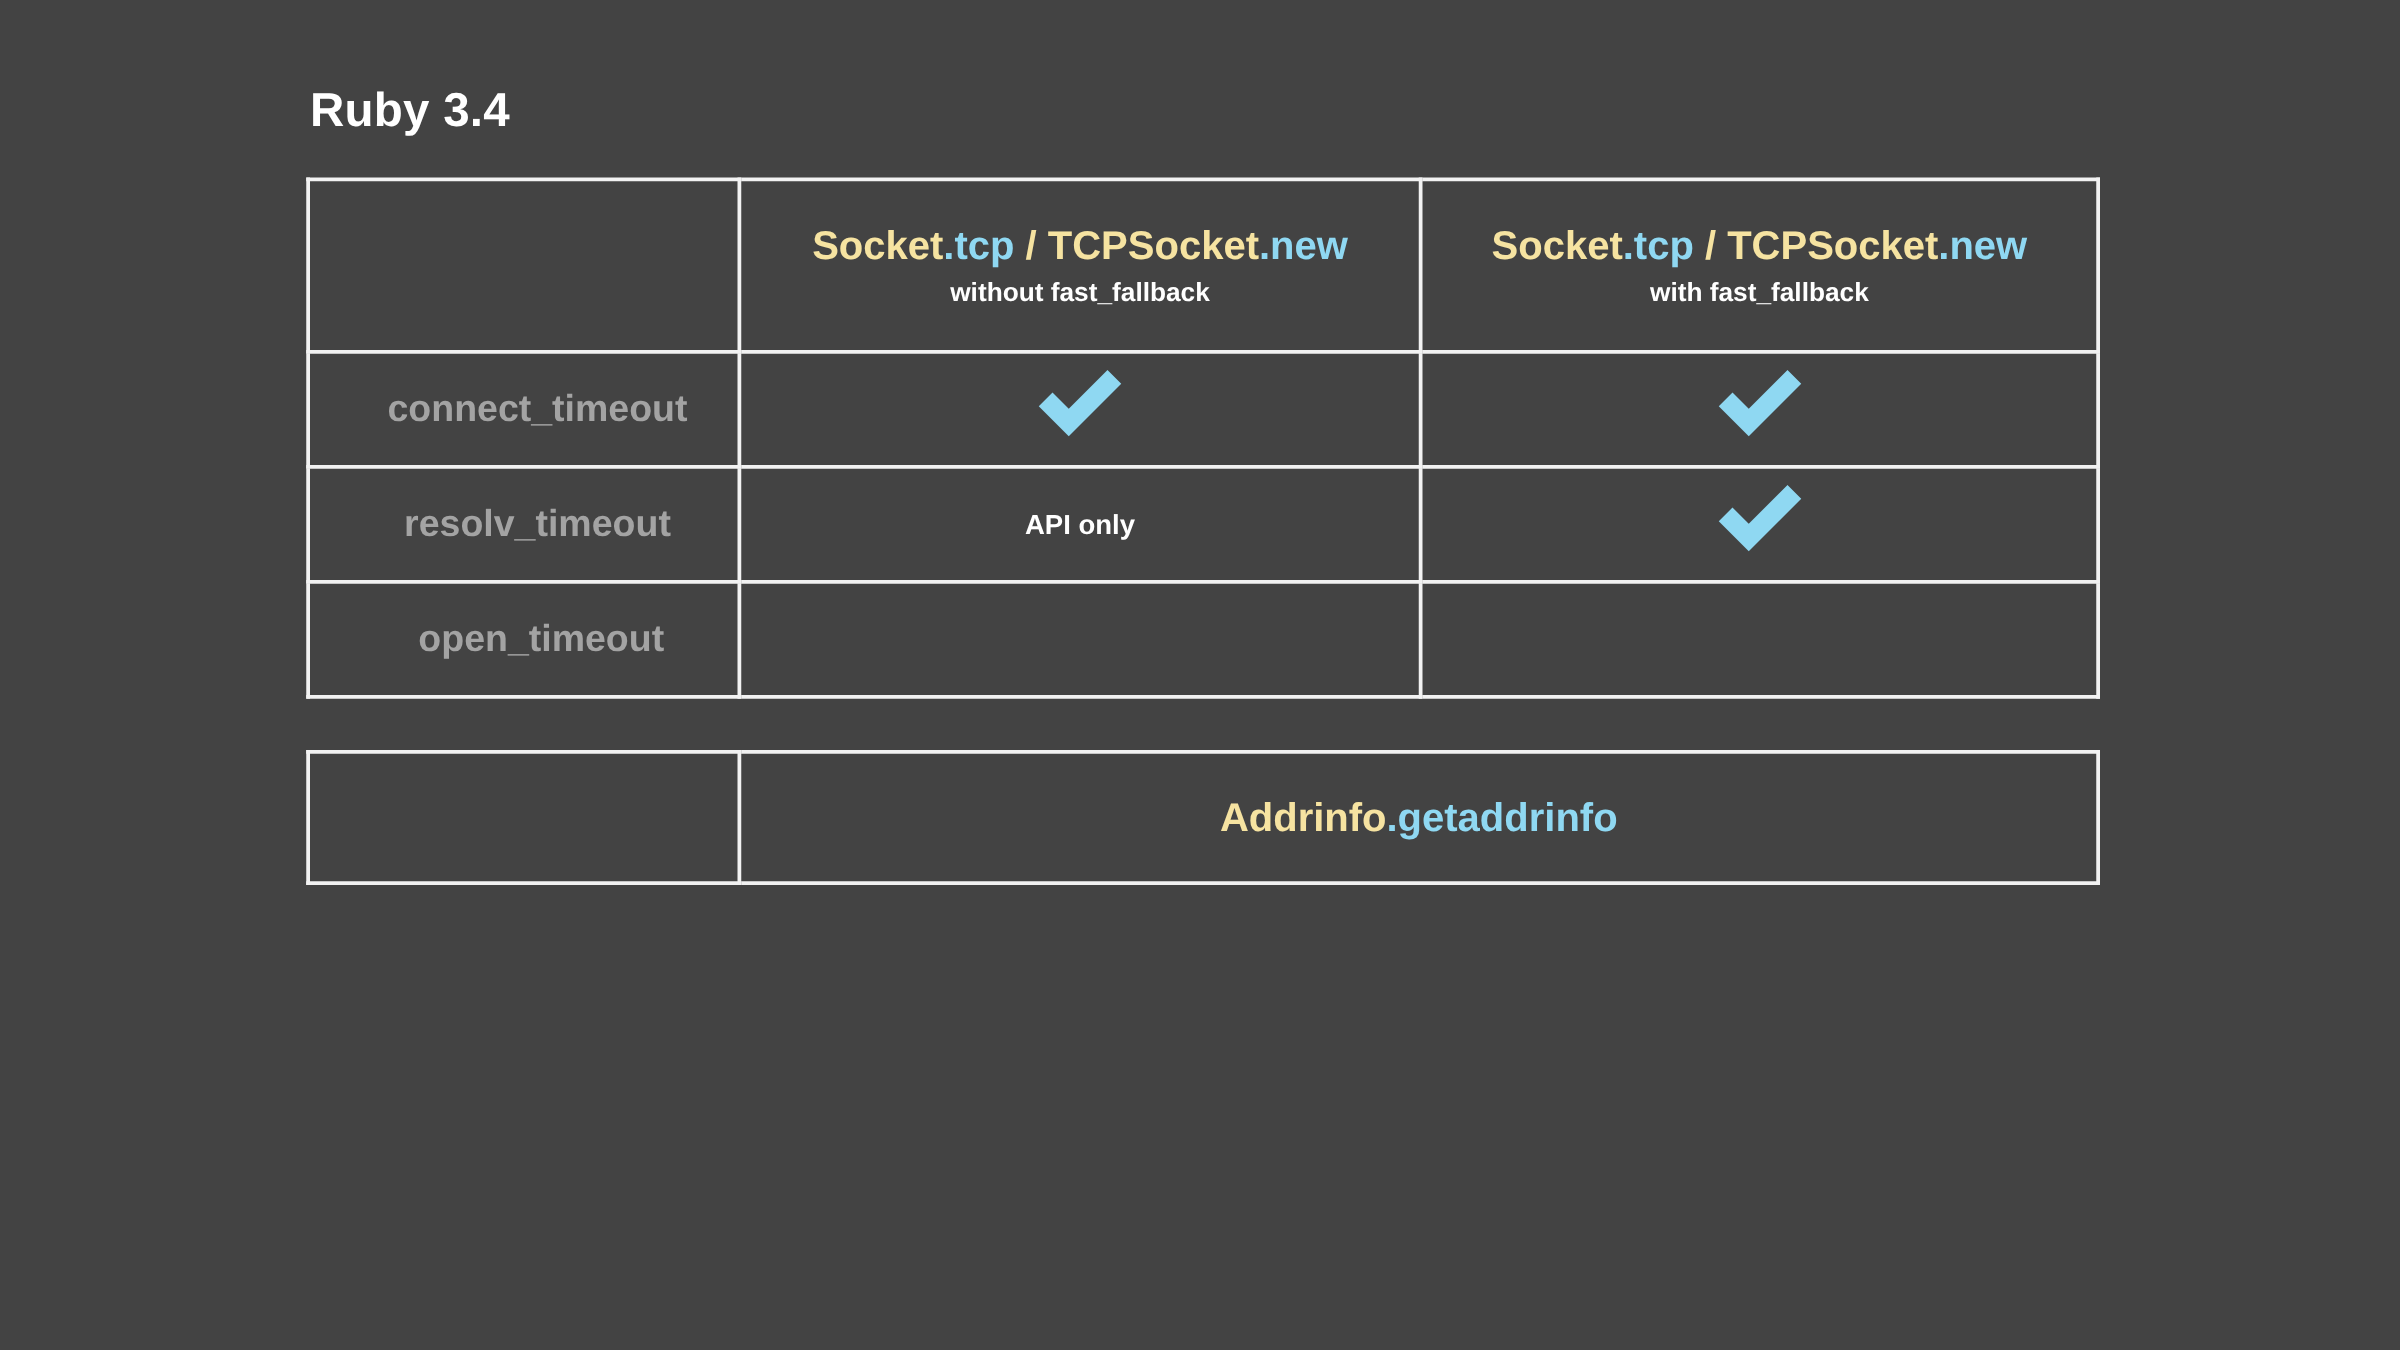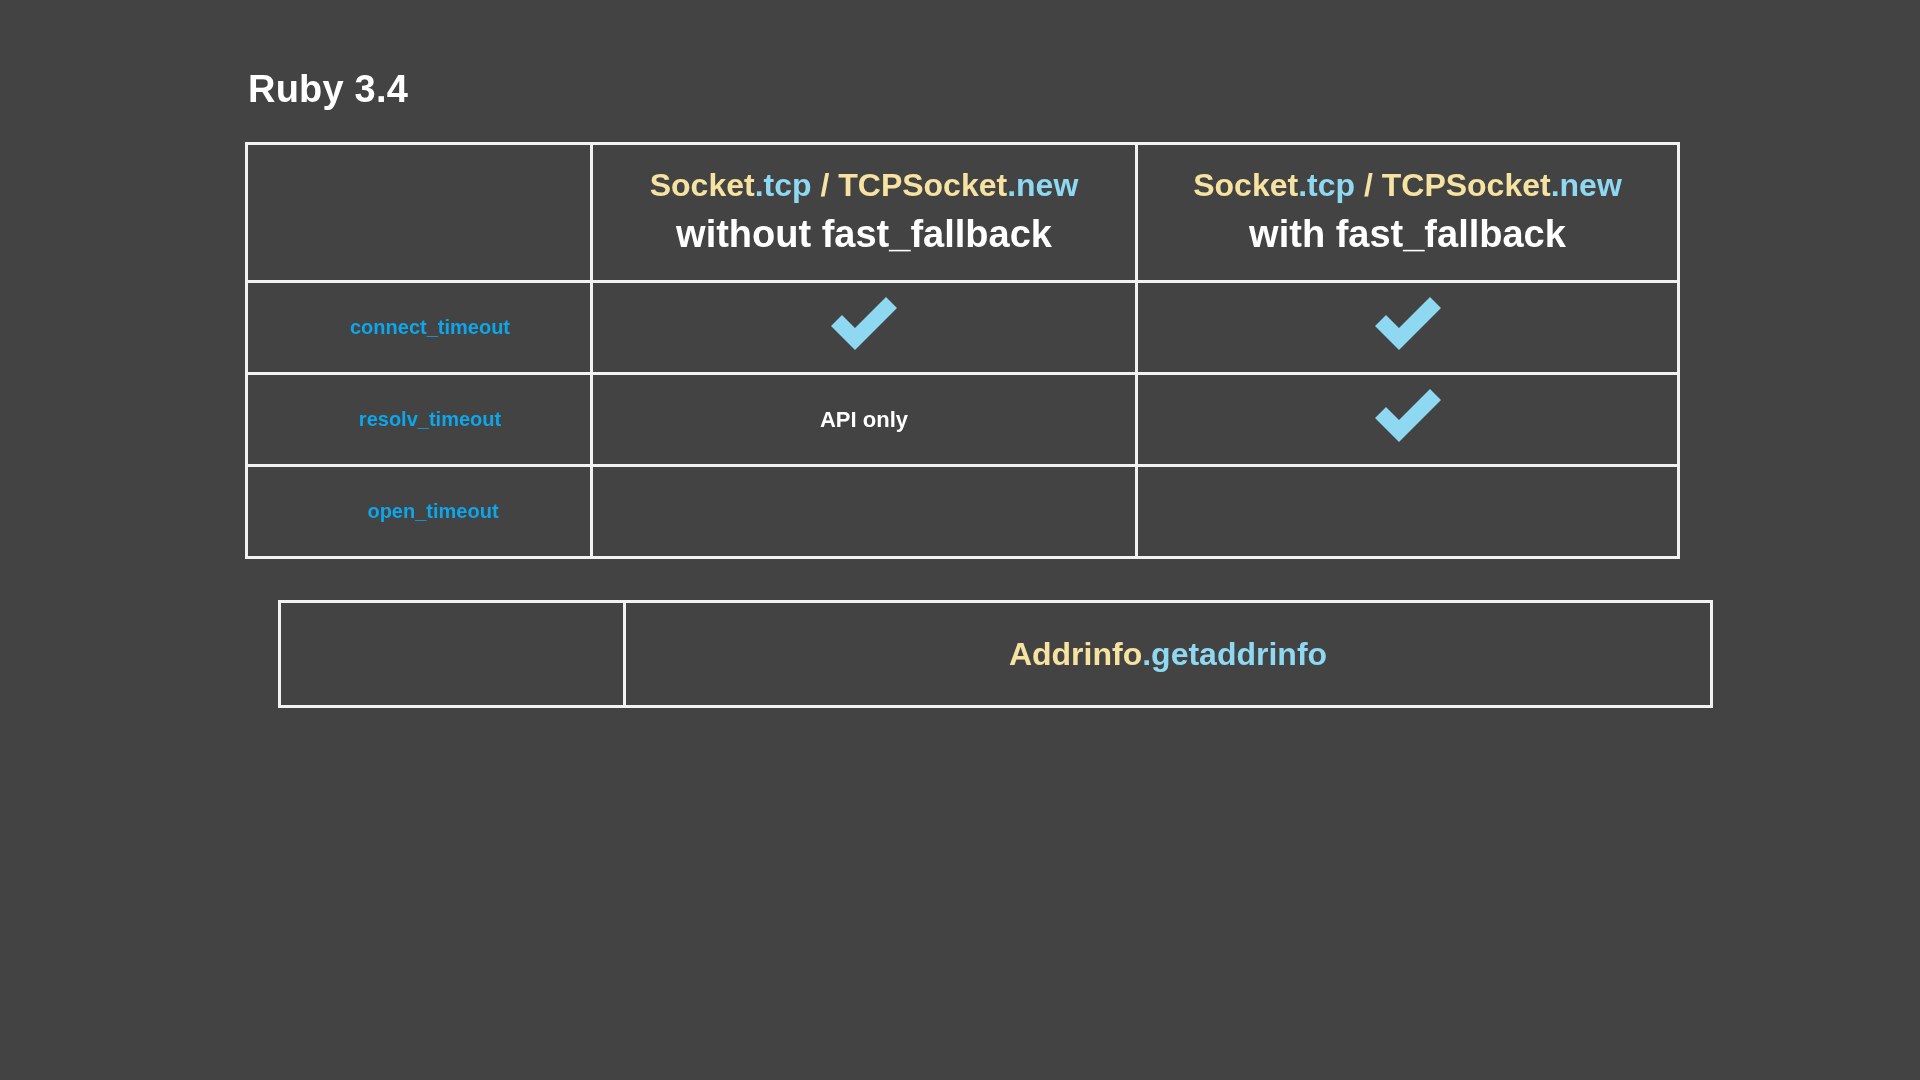--- a/index.html
+++ b/index.html
@@ -57,54 +57,53 @@
   #table-timeouts col.c-fb    { width: 542px; }
 
   #table-timeouts tr.hdr td { height: 138px; }
   #table-timeouts tr.body td { height: 92px; }
 
   
   #table-addrinfo {
     left: 245px;
     top: 600px;
     width: 1432px;
-    margin-left: 33px;
   }
   #table-addrinfo col.c-label { width: 345px; }
   #table-addrinfo col.c-val   { width: 1087px; }
   #table-addrinfo tr.hdr td { height: 105px; }
   #table-addrinfo tr.body td { height: 88px; }
 
   .cell-blank { }
 
   
   .row-label {
-    color: #0ea5e9;
-    font-size: 20px;
+    color: #a3a3a3;
+    font-size: 30px;
     font-weight: 700;
     text-align: left;
     padding-left: 22px !important;
     white-space: nowrap;
   }
   .row-label.indent { padding-left: 28px !important; }
 
   
   .code-line {
     font-size: 32px;
     font-weight: 700;
     line-height: 1.28;
     white-space: nowrap;
   }
   .code-const { color: #f6e3a1; }
   .code-meth  { color: #8fd8f2; }
   .code-sep   { color: #f6e3a1; }
 
   .sub-line {
     color: #ffffff;
-    font-size: 38px;
+    font-size: 21px;
     font-weight: 700;
     line-height: 1.3;
     margin-top: 4px;
     white-space: nowrap;
   }
 
   .api-only {
     color: #ffffff;
     font-size: 22px;
     font-weight: 700;

